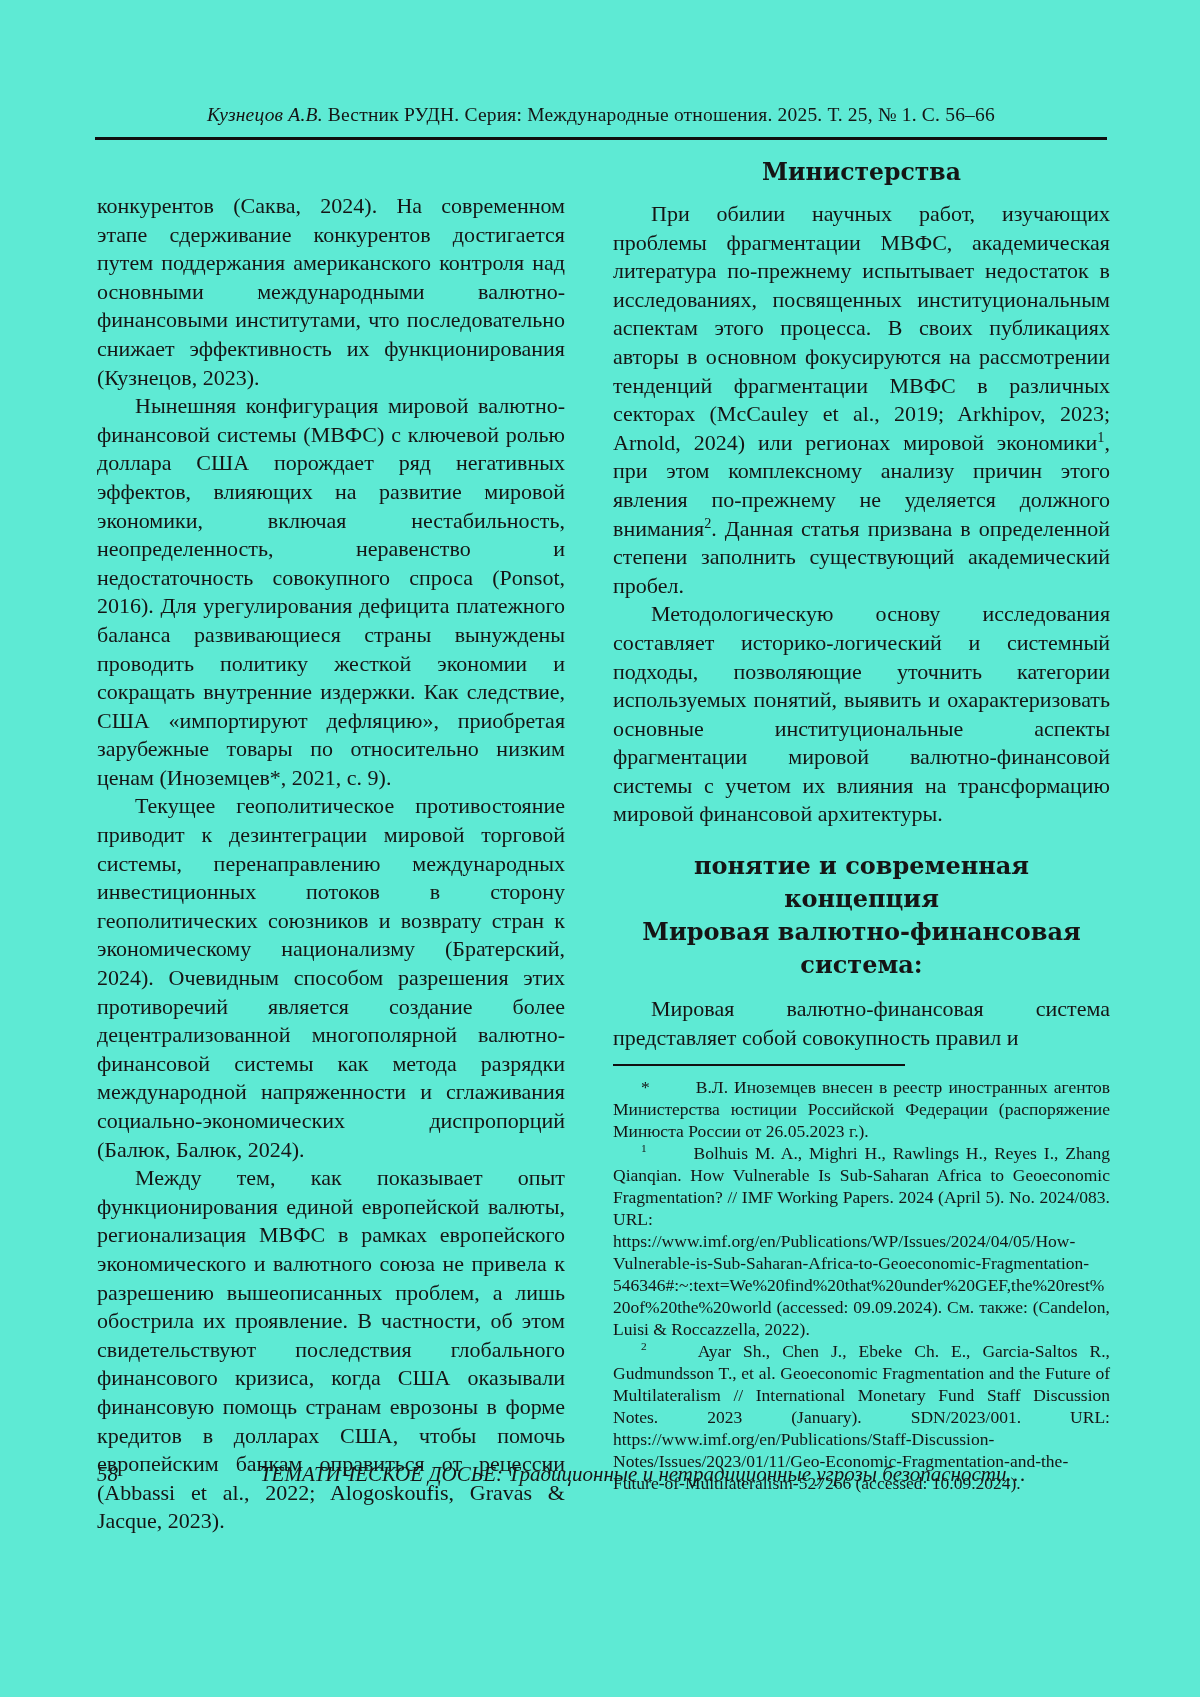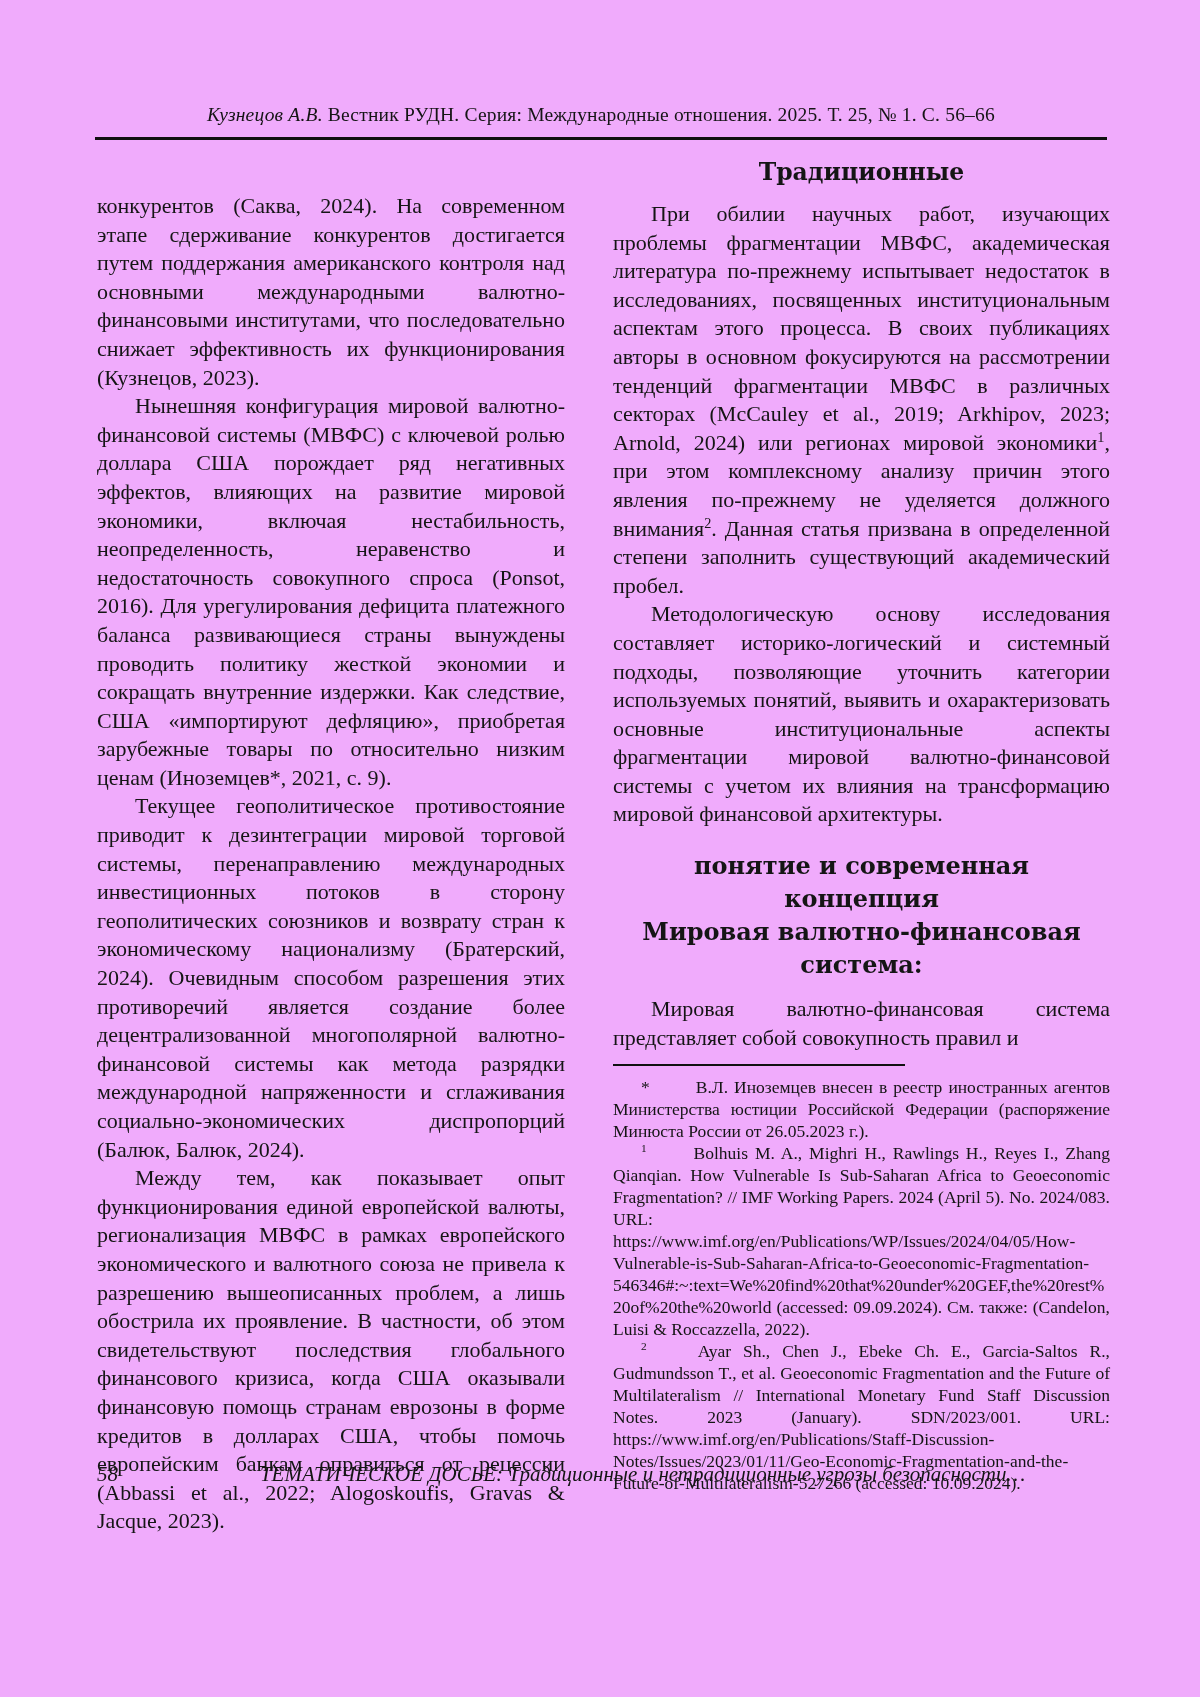--- a/index.html
+++ b/index.html
@@ -1,21 +1,21 @@
 <!DOCTYPE html>
 <html lang="ru"><head>
 <meta charset="utf-8">
 <style>
   html,body{margin:0;padding:0;}
   body{
     width:1200px;height:1697px;background:#ffffff;
     font-family:"Liberation Serif", serif;color:#151515;
     -webkit-font-smoothing:antialiased;
   }
-  .page{position:relative;width:1200px;height:1697px;background:#f0abfc;overflow:hidden;}
+  .page{position:relative;width:1200px;height:1697px;background:#5eead4;overflow:hidden;}
 
   
   .running-head{
     position:absolute;top:104px;left:95px;width:1012px;
     text-align:center;font-size:19.5px;letter-spacing:0.2px;white-space:nowrap;
   }
   .running-head .author{font-style:italic;}
   .head-rule{
     position:absolute;top:137px;left:95px;width:1012px;height:3px;background:#101010;
   }
@@ -72,21 +72,21 @@
   <div class="content">
 
     <div class="col-left">
       <p class="body-para">конкурентов (Саква, 2024). На современном этапе сдерживание конкурентов достигается путем поддержания американского контроля над основными международными валютно-финансовыми институтами, что последовательно снижает эффективность их функционирования (Кузнецов, 2023).</p>
       <p class="body-para indent">Нынешняя конфигурация мировой валютно-финансовой системы (МВФС) с ключевой ролью доллара США порождает ряд негативных эффектов, влияющих на развитие мировой экономики, включая нестабильность, неопределенность, неравенство и недостаточность совокупного спроса (Ponsot, 2016). Для урегулирования дефицита платежного баланса развивающиеся страны вынуждены проводить политику жесткой экономии и сокращать внутренние издержки. Как следствие, США «импортируют дефляцию», приобретая зарубежные товары по относительно низким ценам (Иноземцев*, 2021, с. 9).</p>
       <p class="body-para indent">Текущее геополитическое противостояние приводит к дезинтеграции мировой торговой системы, перенаправлению международных инвестиционных потоков в сторону геополитических союзников и возврату стран к экономическому национализму (Братерский, 2024). Очевидным способом разрешения этих противоречий является создание более децентрализованной многополярной валютно-финансовой системы как метода разрядки международной напряженности и сглаживания социально-экономических диспропорций (Балюк, Балюк, 2024).</p>
       <p class="body-para indent">Между тем, как показывает опыт функционирования единой европейской валюты, регионализация МВФС в рамках европейского экономического и валютного союза не привела к разрешению вышеописанных проблем, а лишь обострила их проявление. В частности, об этом свидетельствуют последствия глобального финансового кризиса, когда США оказывали финансовую помощь странам еврозоны в форме кредитов в долларах США, чтобы помочь европейским банкам оправиться от рецессии (Abbassi et al., 2022; Alogoskoufis, Gravas &amp; Jacque, 2023).</p>
     </div>
 
     <div class="col-right">
-      <div class="section-heading">Традиционные</div>
+      <div class="section-heading">Министерства</div>
 
       <p class="body-para indent">
         <span>При обилии научных работ, изучающих проблемы фрагментации МВФС, академическая литература по-прежнему испытывает недостаток в исследованиях, посвященных институциональным аспектам этого процесса. В своих публикациях авторы в основном фокусируются на рассмотрении тенденций фрагментации МВФС в различных секторах (McCauley et al., 2019; Arkhipov, 2023; Arnold, 2024) или регионах мировой экономики</span><sup class="ref">1</sup><span>, при этом комплексному анализу причин этого явления по-прежнему не уделяется должного внимания</span><sup class="ref">2</sup><span>. Данная статья призвана в определенной степени заполнить существующий академический пробел.</span>
       </p>
 
       <p class="body-para indent">Методологическую основу исследования составляет историко-логический и системный подходы, позволяющие уточнить категории используемых понятий, выявить и охарактеризовать основные институциональные аспекты фрагментации мировой валютно-финансовой системы с учетом их влияния на трансформацию мировой финансовой архитектуры.</p>
 
       <div class="section-heading second">
         <div>понятие и современная концепция</div>
         <div>Мировая валютно-финансовая система:</div>

